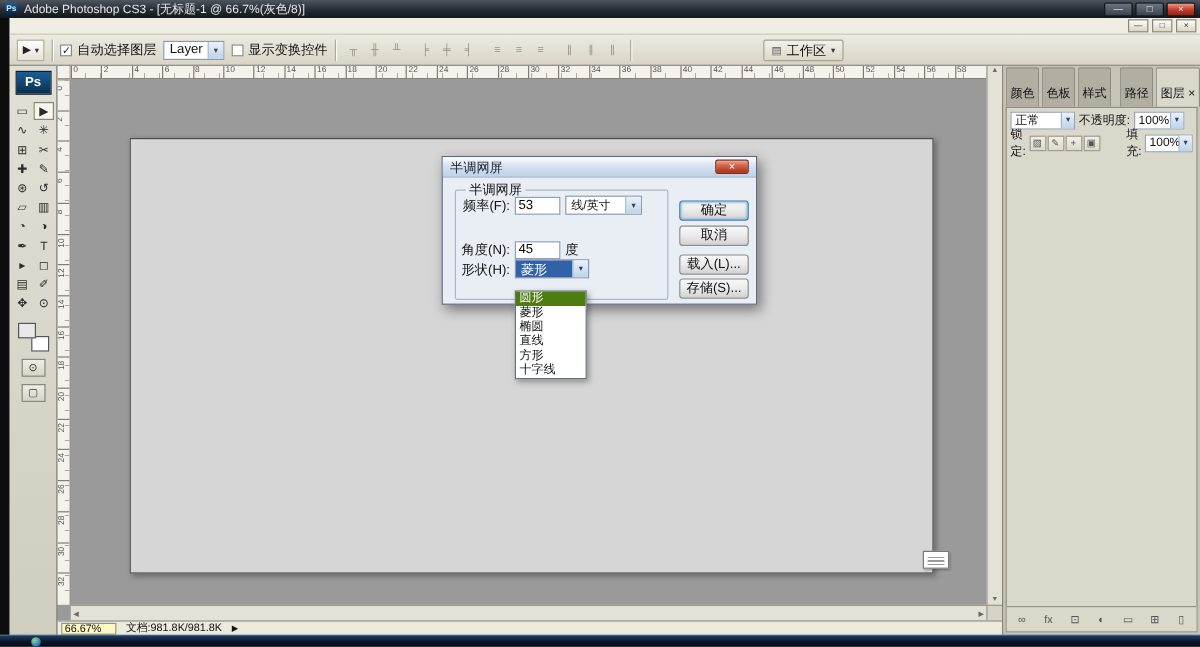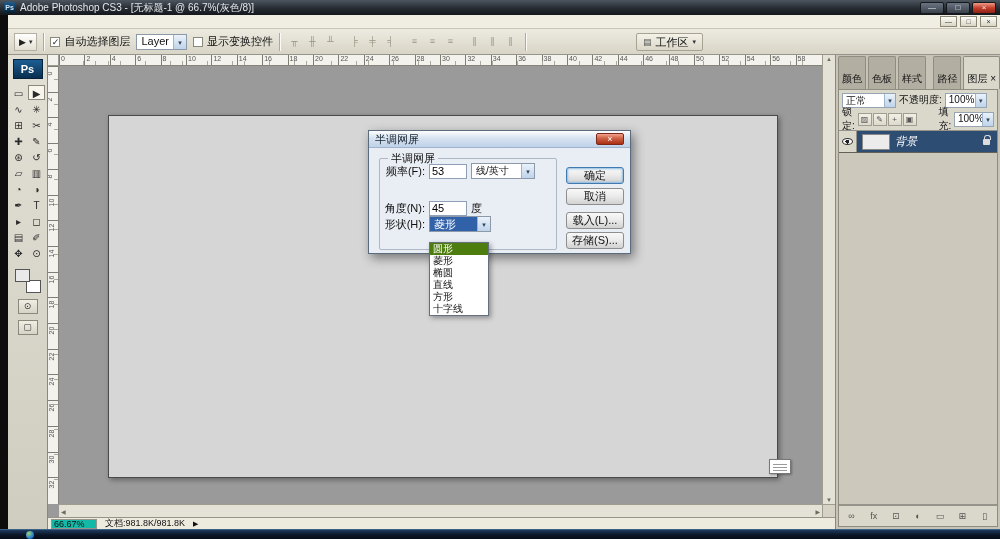--- a/index.html
+++ b/index.html
@@ -92,34 +92,34 @@
     background:repeating-linear-gradient(#9a9a9a 0 1px,transparent 1px 3px)}
   .v-scroll{position:absolute;right:0;top:0;width:13px;bottom:13px;background:#e4e1d6;border-left:1px solid #a09d8f;
     display:flex;flex-direction:column;justify-content:space-between;align-items:center;font-size:6px;color:#6b6b60;padding:1px 0}
   .h-scroll{position:absolute;left:11px;bottom:0;right:13px;height:13px;background:#e4e1d6;border-top:1px solid #a09d8f;
     display:flex;justify-content:space-between;align-items:center;font-size:6px;color:#6b6b60;padding:0 2px}
   .scroll-corner{position:absolute;right:0;bottom:0;width:13px;height:13px;background:#d6d3c6;border-left:1px solid #a09d8f;border-top:1px solid #a09d8f}
 
   
   .statusbar{position:absolute;left:48px;top:517px;width:787px;height:12px;background:#edeade;
     border-top:1px solid #96948a;display:flex;align-items:center;gap:8px;padding:0 3px;font-size:9px}
-  .zoom-box{width:46px;height:10px;background:#14b8a6;border:1px solid #96948a;padding:0 2px;line-height:8px}
+  .zoom-box{width:46px;height:10px;background:#fef9c3;border:1px solid #96948a;padding:0 2px;line-height:8px}
   .status-expander{font-size:7px;color:#111}
 
   
   .right-panel{position:absolute;left:835px;top:55px;width:165px;height:474px;background:#c7c3b7;
     border-left:1px solid #8a8878}
   .panel-tabs{position:absolute;left:2px;top:18px;right:0;height:16px;display:flex;gap:2px;align-items:flex-end;font-size:10px}
   .tab{padding:16px 3px;background:#b2aea2;border:1px solid #8f8d7f;border-bottom:none;
     border-radius:2px 2px 0 0;height:15px;line-height:12px;white-space:nowrap}
   .tab.active{background:#dad7cb}
   .tab-gap{width:5px}
   .layers-panel{position:absolute;left:2px;top:34px;right:2px;bottom:2px;background:#dad7cb;border:1px solid #8f8d7f}
   .blend-row{display:flex;align-items:center;gap:3px;padding:2px 3px;height:20px;font-size:10px}
-  .small-combo{display:flex;border:1px solid #96a4b4;background:#fff;height:15px;font-size:10px}
+  .small-combo{display:flex;align-items:center;border:1px solid #96a4b4;background:#fff;height:15px;font-size:10px}
   .small-combo .combo-text{min-width:0;padding:0 3px}
   .small-combo .combo-arrow{width:11px;line-height:13px}
   .lock-row{display:flex;align-items:center;gap:2px;padding:0 3px;height:18px;font-size:10px}
   .lock-ico{width:14px;height:13px;border:1px solid #a09e90;background:linear-gradient(#f2f0e6,#ddd9cc);
     font-size:8px;line-height:11px;text-align:center;color:#555;flex:none}
   .layers-list{position:absolute;left:0;top:40px;right:0;bottom:21px;background:#ccc8bc;
     border-top:1px solid #96948a;border-bottom:1px solid #96948a;overflow:hidden}
   .layer-row{height:22px;background:#2e4d72;color:#fff;display:flex;align-items:center;border-bottom:1px solid #61615a}
   .eye-cell{width:18px;height:100%;background:#dad7cb;border-right:1px solid #96948a;
     display:flex;align-items:center;justify-content:center}
@@ -366,30 +366,20 @@
             <div class="lock-ico">✎</div>
             <div class="lock-ico">+</div>
             <div class="lock-ico">▣</div>
           </div>
         <span style="margin-left:20px">填充:</span>
         <div class="small-combo" style="width:40px">
           <span class="combo-text" style="flex:1">100%</span>
           <span class="combo-arrow">▾</span>
         </div>
       </div>
-      <div id="layers-list" class="layers-list">
-          <div class="layer-row">
-            <div class="eye-cell">
-              <div class="eye"></div>
-            </div>
-            <div class="layer-thumb"></div>
-            <div class="layer-name">背景</div>
-            <div class="padlock"></div>
-          </div>
-        </div>
       <div id="panel-bottom-icons" class="panel-bottom">
           <div class="pb-icon">∞</div>
           <div class="pb-icon">fx</div>
           <div class="pb-icon">⊡</div>
           <div class="pb-icon">◐</div>
           <div class="pb-icon">▭</div>
           <div class="pb-icon">⊞</div>
           <div class="pb-icon">▯</div>
         </div>
     </div>

